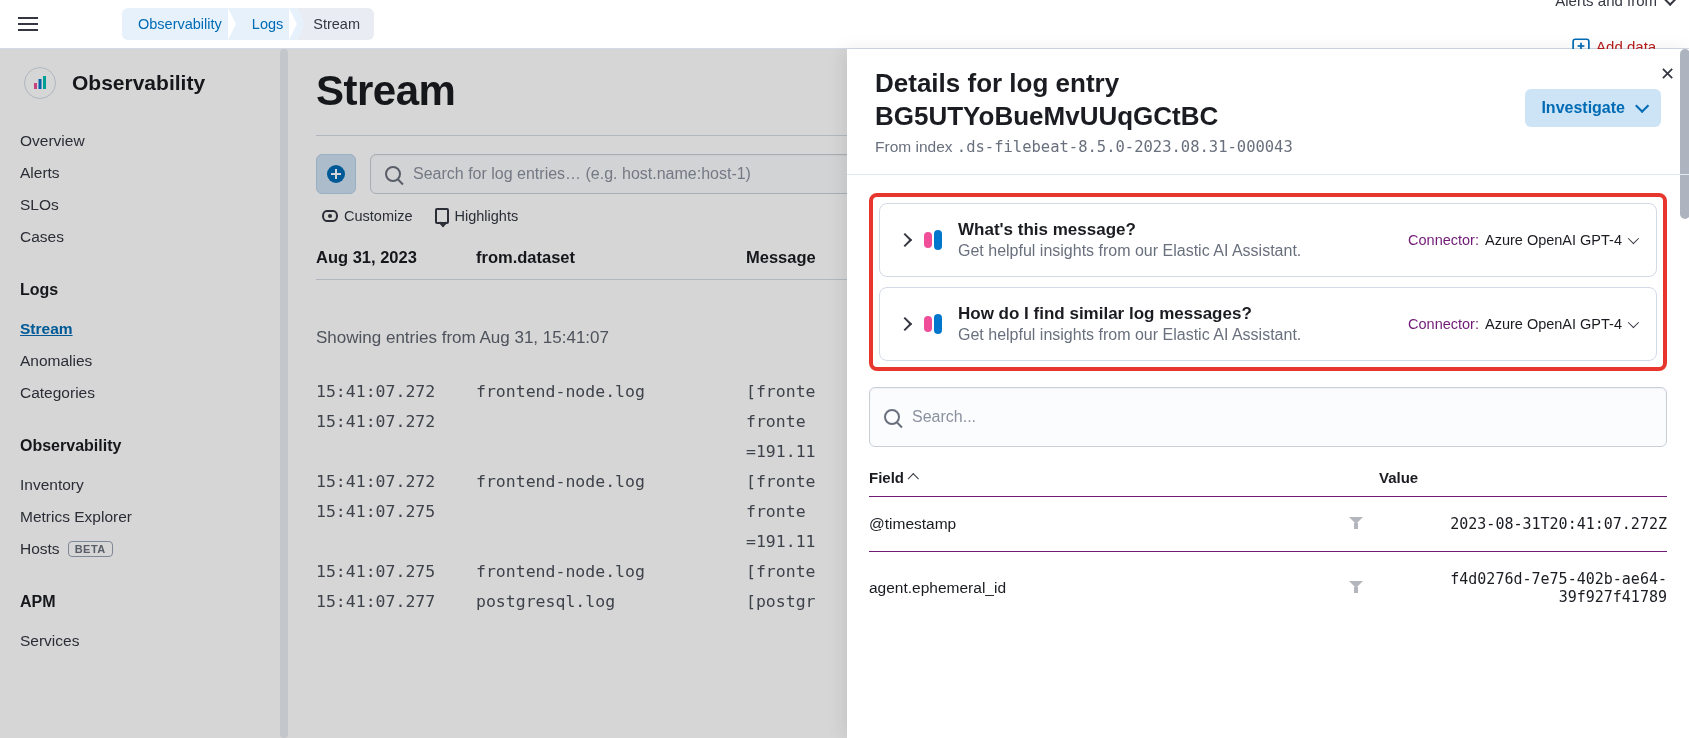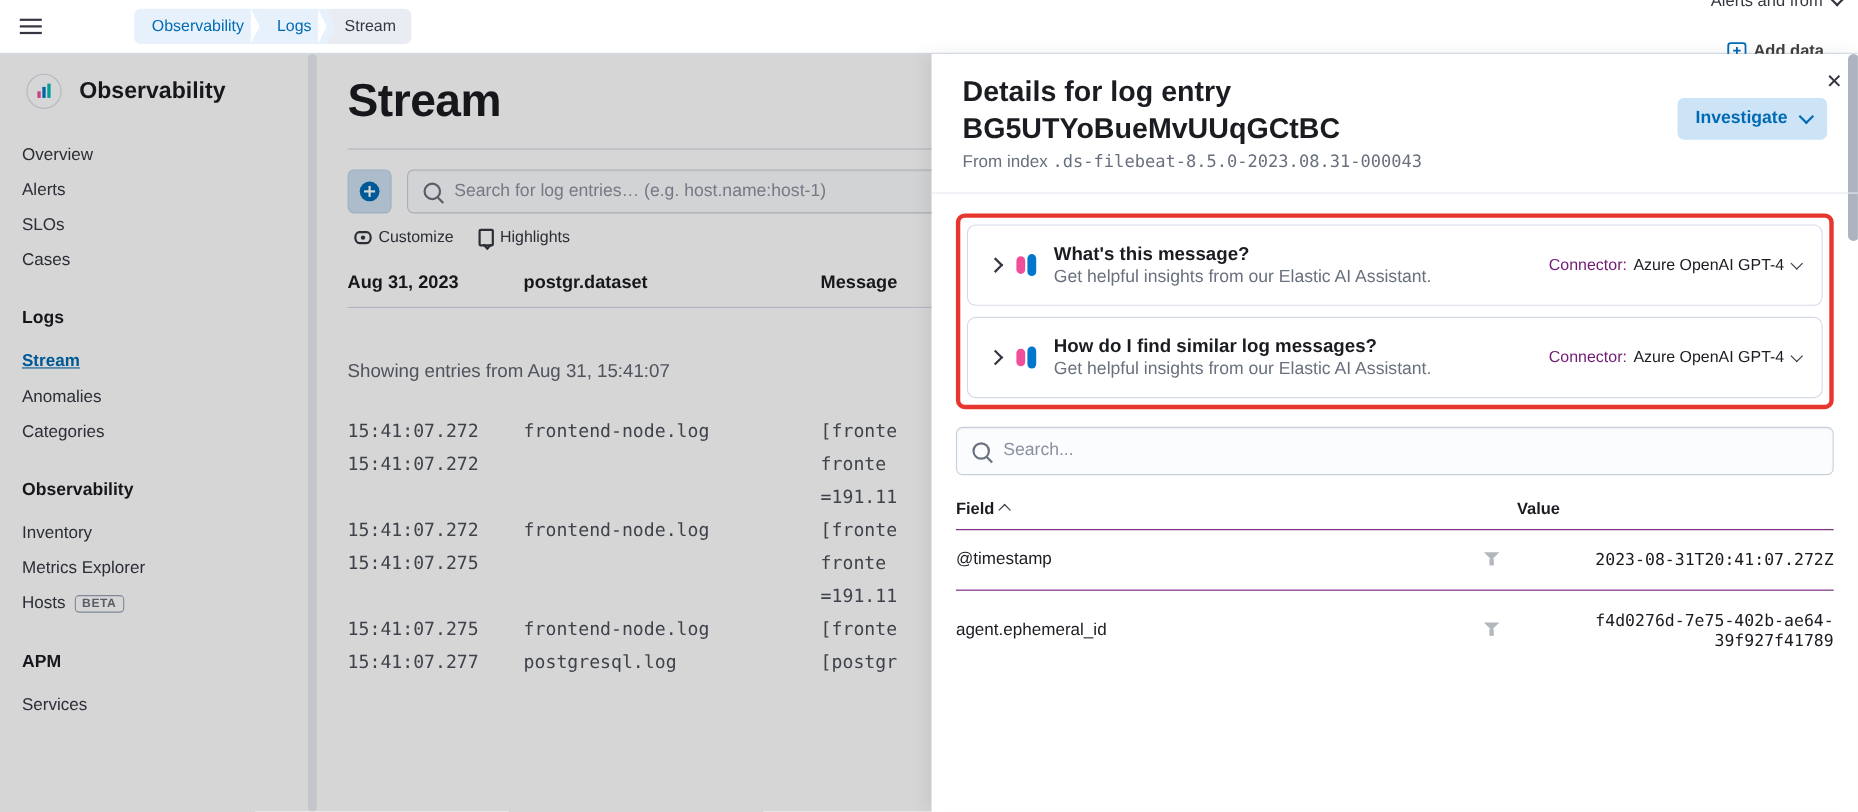--- a/index.html
+++ b/index.html
@@ -17,21 +17,21 @@
 .bc-item::before { content: ""; position: absolute; left: -8px; top: 0; border-top: 16px solid transparent; border-bottom: 16px solid transparent; border-left: 8px solid #fff; }
 .bc-item::after { content: ""; position: absolute; right: -8px; top: 0; border-top: 16px solid transparent; border-bottom: 16px solid transparent; z-index: 1; }
 .bc-blue::after { border-left: 8px solid #e6f1fc; }
 .bc-gray::after { border-left: 8px solid #e9edf3; }
 .bc-first::before { display: none; }
 .bc-first { border-radius: 6px 0 0 6px; }
 .bc-last { border-radius: 0 6px 6px 0; }
 .bc-last::after { display: none; }
 .top-right { display: flex; align-items: center; gap: 28px; font-size: 15px; flex-direction: column; }
 .top-right .mitem { cursor: pointer; display: flex; align-items: center; gap: 6px; color: #343741; font-weight: 500; }
-.top-right .link-blue { color: #404040; font-weight: 700; justify-content: center; }
+.top-right .link-blue { color: #b91c1c; font-weight: 400; justify-content: center; }
 .chev-down { display: inline-block; width: 10px; height: 10px; border-right: 2px solid #343741; border-bottom: 2px solid #343741; transform: rotate(45deg) translateY(-3px); }
 .ai-icon { width: 18px; height: 18px; display: inline-flex; gap: 2px; }
 .ai-icon::before, .ai-icon::after { content: ""; width: 7px; border-radius: 4px; }
 .ai-icon::before { background: #f04e98; height: 14px; margin-top: 2px; }
 .ai-icon::after { background: #0077cc; height: 18px; }
 
 
 .body { display: flex; height: calc(100% - 49px); }
 
 
@@ -97,21 +97,21 @@
 .ai-icon-lg::before, .ai-icon-lg::after { content: ""; width: 8px; border-radius: 4px; }
 .ai-icon-lg::before { background: #f04e98; height: 16px; margin-top: 2px; }
 .ai-icon-lg::after { background: #0077cc; height: 20px; }
 .ai-text { flex: 1; }
 .ai-q { font-size: 17px; font-weight: 700; }
 .ai-sub { font-size: 16px; color: #69707d; margin-top: 2px; }
 .connector { display: flex; align-items: center; gap: 6px; font-size: 14.5px; color: #1a1c21; flex-shrink: 0; }
 .conn-label { color: #701a75; }
 .conn-chev { width: 8px; height: 8px; border-right: 1.5px solid #343741; border-bottom: 1.5px solid #343741; transform: rotate(45deg) translateY(-2px); }
 
-.fly-search { border: 1px solid #c9cfd9; border-radius: 6px; height: 44px; background: #fbfcfd; display: flex; align-items: center; padding: 0 14px; gap: 12px; color: #69707d; margin-bottom: 22px; box-shadow: 0 1px 2px rgba(0,0,0,0.05) inset; }
+.fly-search { border: 1px solid #c9cfd9; border-radius: 6px; height: 60px; background: #fbfcfd; display: flex; align-items: center; padding: 0 14px; gap: 12px; color: #69707d; margin-bottom: 22px; box-shadow: 0 1px 2px rgba(0,0,0,0.05) inset; }
 .fly-search input { border: none; background: transparent; font-size: 16px; width: 100%; outline: none; }
 .fly-search input::placeholder { color: #8a919f; }
 .mag { width: 16px; height: 16px; border: 2px solid #69707d; border-radius: 50%; position: relative; flex-shrink: 0; }
 .mag::after { content: ""; position: absolute; width: 7px; height: 2px; background: #69707d; bottom: -3px; right: -5px; transform: rotate(45deg); }
 
 .field-table { width: 100%; }
 .ft-head { display: flex; font-size: 15px; font-weight: 600; padding-bottom: 10px; }
 .ft-field { width: 510px; display: flex; align-items: center; gap: 6px; }
 .ft-value { flex: 1; }
 .arrow-up { display: inline-block; width: 8px; height: 8px; border-left: 1.5px solid #343741; border-top: 1.5px solid #343741; transform: rotate(45deg) translateY(1px); }
@@ -217,21 +217,21 @@
           <span>Customize</span>
         </div>
       <div class="cust-item">
           <span class="hl-icon"></span>
           <span>Highlights</span>
         </div>
     </div>
 
     <div class="table-head">
       <div class="col-time">Aug 31, 2023</div>
-      <div class="col-ds">postgr.dataset</div>
+      <div class="col-ds">from.dataset</div>
       <div class="col-msg">Message</div>
     </div>
 
     <div class="info-line">Showing entries from Aug 31, 15:41:07</div>
 
     <div id="log-rows">
         <div class="log-row">
           <div class="col-time">15:41:07.272</div>
           <div class="col-ds">frontend-node.log</div>
           <div class="col-msg">[fronte</div>

